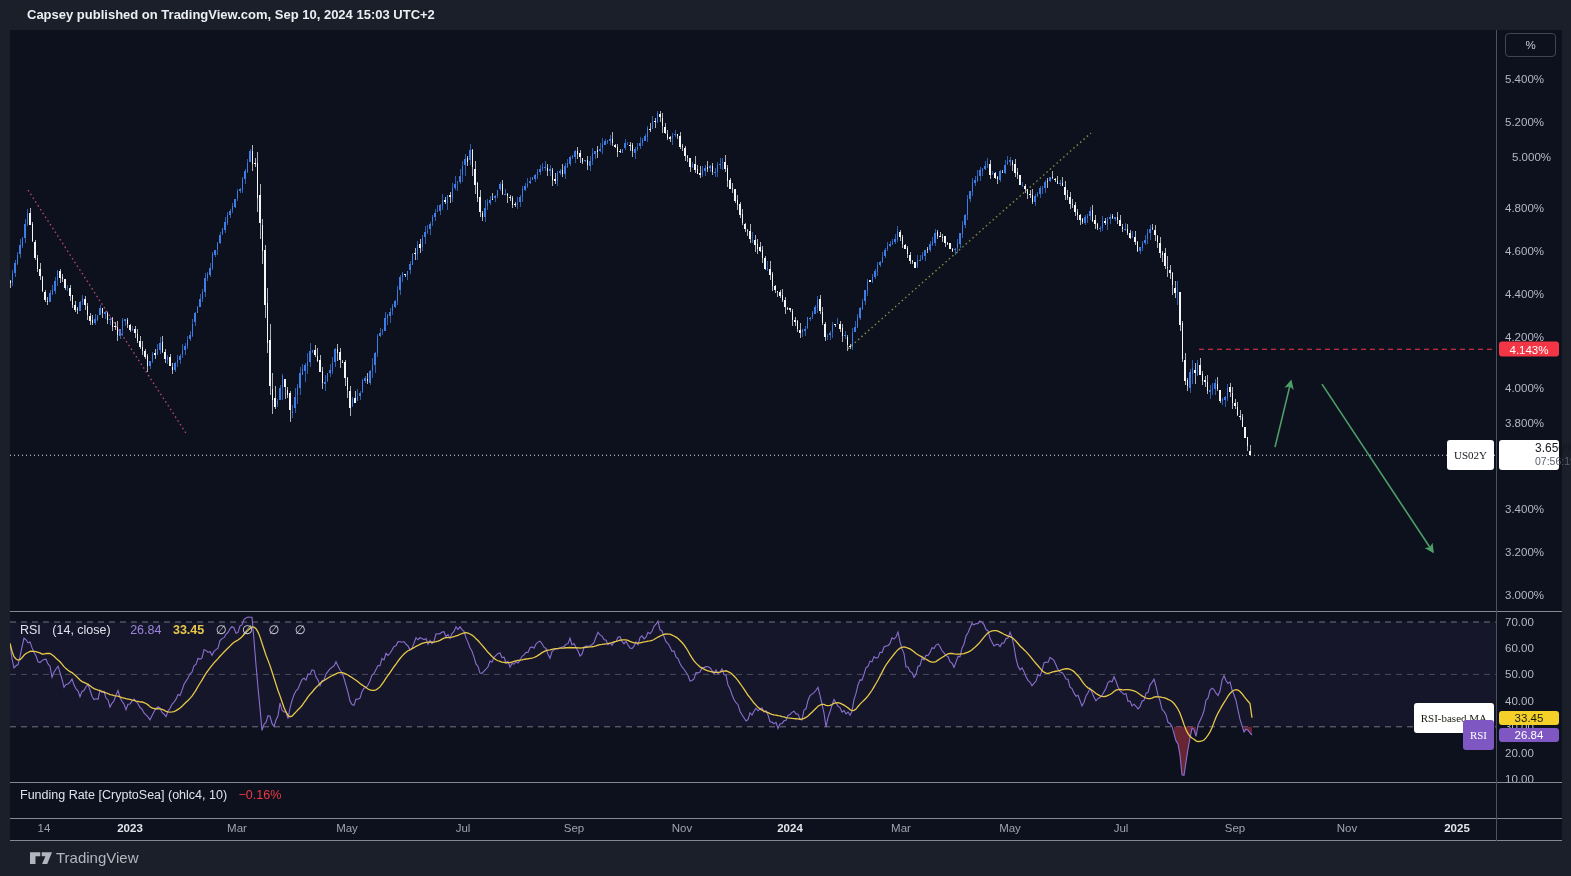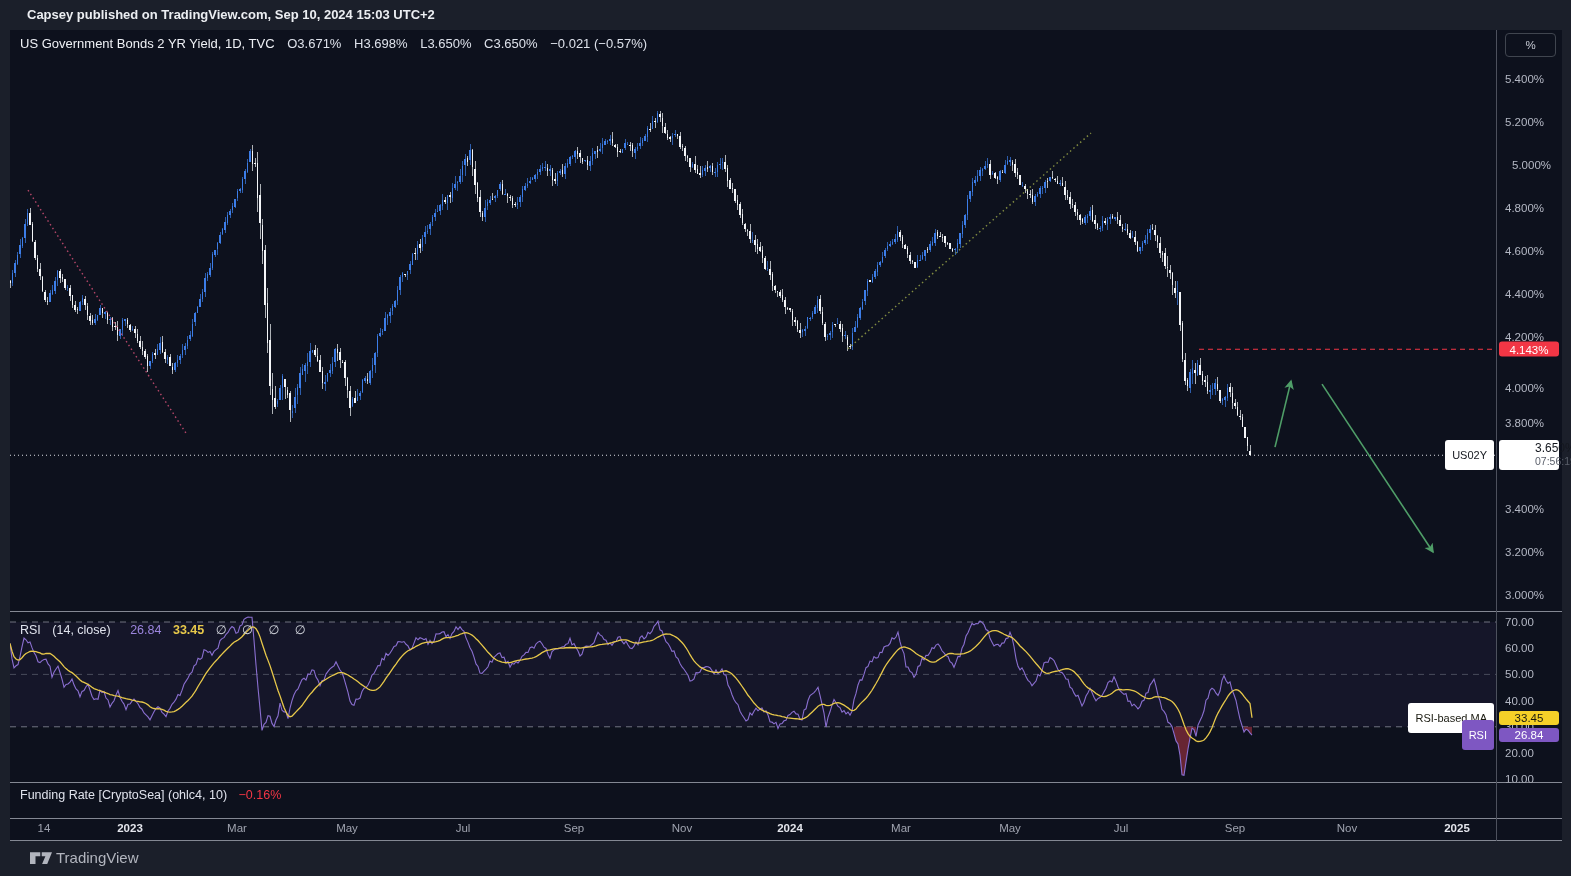--- a/index.html
+++ b/index.html
@@ -23,21 +23,21 @@
   .price-axis{position:absolute;left:1487px;top:0;width:65px;height:811px;z-index:5;}
   .tick{position:absolute;left:8px;font-size:11.5px;color:#b4b8c4;transform:translateY(-50%);}
   .unit-btn{position:absolute;left:8px;top:3px;width:49px;height:22px;border:1px solid #40454f;border-radius:4px;
             color:#c6cad4;font-size:11.5px;text-align:center;line-height:22px;cursor:pointer;}
   .badge{position:absolute;left:2px;right:3px;border-radius:3px;text-align:center;transform:translateY(-50%);z-index:8;}
   .badge.red{background:#f23645;color:#fff;font-size:11.5px;padding:1.5px 0;}
   .badge.white{background:#fff;color:#14171e;font-size:12px;padding:2px 0;line-height:13px;}
   .badge.white .cd{display:block;color:#5a5f6a;font-size:10.5px;}
   .badge.yellow{background:#f5d028;color:#1a1a10;font-size:11.5px;padding:1px 0;}
   .badge.purple{background:#7e57c2;color:#fff;font-size:11.5px;padding:1px 0;}
-  .pill{position:absolute;right:68px;border-radius:3px;font-size:11px;padding:9px 7px;transform:translateY(-50%);z-index:8;white-space:nowrap;}
+  .pill{position:absolute;right:68px;border-radius:3px;font-size:11px;padding:9px 7px;transform:translateY(-50%);z-index:8;white-space:nowrap;font-family:Liberation Serif, serif;}
   .pill.white{background:#fff;color:#14171e;}
   .pill.yellow{background:#ffffff;color:#1a1a10;}
   .pill.purple{background:#7e57c2;color:#fff;}
   .time-axis{position:absolute;left:0;top:788px;width:1552px;height:22px;z-index:5;}
   .ttick{position:absolute;top:4px;transform:translateX(-50%);font-size:11.5px;color:#9fa3af;}
   .ttick.major{color:#e3e5ec;font-weight:bold;}
   .footer{position:absolute;left:0;top:841px;width:1571px;height:35px;}
   .footer .brand{position:absolute;left:56px;top:8px;font-size:15px;font-weight:normal;color:#b2b5be;}
   .footer svg{position:absolute;left:30px;top:9px;}
 </style>
@@ -1062,28 +1062,20 @@
         <rect x="0" y="592" width="1486" height="104.79999999999995" fill="rgba(126,87,194,0.08)"></rect>
         <line x1="0" y1="592" x2="1486" y2="592" stroke="rgba(190,194,205,0.55)" stroke-width="1" stroke-dasharray="6 5"></line>
         <line x1="0" y1="644.4" x2="1486" y2="644.4" stroke="rgba(150,154,165,0.4)" stroke-width="1" stroke-dasharray="6 5"></line>
         <line x1="0" y1="696.8" x2="1486" y2="696.8" stroke="rgba(190,194,205,0.55)" stroke-width="1" stroke-dasharray="6 5"></line>
         <path d="M1164,703.6973388198539L1166,710.9129074564502L1168,713.9684873364829L1170,725.0634550411143L1172,744.7691099150666L1174,745.3638661077097L1176,731.9503684581481L1178,718.8381074826494L1180,708.0726532758549L1182,698.0943790333234L1184,699.5150092567578L1186,706.4042397884466L1186,696.8L1164,696.8Z" fill="#7e2a3a" opacity="0.8"></path>
         <path d="M1234,701.9453299445063L1236,699.1418194995448L1238,700.259901120497L1240,702.9379945158795L1242,705.0792L1242,696.8L1234,696.8Z" fill="#7e2a3a" opacity="0.8"></path>
         <polyline points="0,613.4278186751604 2,628.9385221629478 4,637.9275096834376 6,635.7553385994049 8,634.5894179011782 10,626.6294317291081 12,616.8387622481212 14,608.0302384916357 16,609.7635130672971 18,612.7217493232622 20,611.8839094419453 22,617.6723213270418 24,622.5923615994367 26,625.7426033833561 28,631.7897670821287 30,632.6092597667788 32,630.6304252328665 34,629.4820265559783 36,629.2045208987631 38,633.8785807911232 40,636.1634644220434 42,647.1822924563661 44,642.2381653188753 46,638.9886410558757 48,636.2081592129246 50,642.4942495280776 52,649.167461007452 54,657.2235035161519 56,654.3924907735225 58,653.9989145227181 60,652.0363989027232 62,648.9731510729342 64,654.8038380860575 66,659.0150131247416 68,660.8138587738537 70,666.769754593946 72,661.4211467423775 74,660.4743917930201 76,656.7127467649728 78,654.3236058005392 80,660.0020201839911 82,666.274756643704 84,669.5758961473501 86,668.7165901839536 88,669.2094179116716 90,660.4059578199967 92,662.4699611648731 94,661.4926192468889 96,668.0496486495138 98,669.9226484318041 100,676.9866631332859 102,673.3403493206054 104,670.7159806987308 106,665.0692170637697 108,660.5553321846277 110,667.211422036834 112,671.2969938007853 114,674.1090559840314 116,679.7324170517848 118,674.1942070159838 120,674.0089316240773 122,671.1612569935769 124,668.9974385007731 126,671.4142727859542 128,673.7041641040109 130,677.5196400700025 132,679.1416199316978 134,682.9759996679873 136,684.8770058591999 138,686.8575868746899 140,689.8379525581785 142,685.8509297461286 144,681.7042271086574 146,678.4516510164887 148,676.7795200229734 150,678.0864184893519 152,682.4438246918656 154,684.1452583891601 156,686.6218856157325 158,681.020028601028 160,678.3470823438391 162,674.277427878812 164,672.2085591364093 166,669.1653667326607 168,664.6083014227003 170,665.5322844206542 172,660.423327974841 174,654.2084899462983 176,651.1467677556686 178,648.0475692974478 180,643.8116473630406 182,642.27050860231 184,635.9168678207993 186,634.4095943425968 188,628.2092658134885 190,629.3412159390748 192,627.8321974053383 194,619.6343528345562 196,620.4103909294307 198,622.4316320090256 200,621.4018467825205 202,625.1993471638672 204,621.4370287393294 206,619.675178110592 208,618.1966631801687 210,610.6380736342072 212,608.6079177912436 214,607.6597999210506 216,604.2716702749581 218,602.4038035166785 220,598.7608613767437 222,596.5883961885683 224,597.9454650993944 226,603.3184165371023 228,602.4336721842959 230,595.8873875513721 232,594.9147820935494 234,589.2522094877506 236,587.990579660918 238,586.9745946084431 240,587.3207040893856 242,587.2219103263058 244,610.2568363443364 246,634.9818511314678 248,657.7087573759146 250,678.3608774873614 252,700.3654803627841 254,694.2595259870241 256,692.4819250985769 258,685.6267605112643 260,686.2997258609745 262,693.4230427141873 264,696.5126887181848 266,689.9660341503073 268,685.8626580438564 270,673.1744356025979 272,680.1726686849371 274,681.8260835291557 276,681.8320679846182 278,688.6963297064193 280,678.0334405645094 282,670.6672802715301 284,664.7081784405708 286,660.8461865191161 288,658.8717829833702 290,654.01275216116 292,649.5179207342081 294,648.2562689145803 296,650.0631678318045 298,643.9637231392711 300,644.4564954241775 302,639.8180668959208 304,640.3458327758312 306,647.0876912848875 308,650.0939483327344 310,655.6849039171897 312,650.7305719420127 314,650.1415047593042 316,644.0658750152364 318,641.3254813566953 320,638.8044151058942 322,637.2581930799372 324,635.8607931365668 326,631.7509879222326 328,635.9650417736881 330,640.010580500979 332,642.5710208244473 334,648.2977550402917 336,655.3864597210251 338,662.338039827507 340,671.0174103814587 342,674.5862800801322 344,675.3808038450219 346,669.1891330423318 348,669.2678497191221 350,668.0387152309864 352,661.5391463939548 354,658.1984066346176 356,657.578323756028 358,655.0503235799112 360,650.8779576524347 362,645.1299883572906 364,643.3801634393149 366,639.5387743128389 368,635.595320706211 370,635.7315374815539 372,628.4686510591991 374,629.9072868815437 376,623.3403338725678 378,625.4305627256483 380,623.289800022874 382,619.9919217031747 384,616.3911611114219 386,615.7046842529885 388,611.6341821361706 390,611.6905224390626 392,612.2631342416331 394,611.5475977694467 396,614.2860302266032 398,615.9233652913757 400,620.0415925599001 402,618.4186537023373 404,613.0899160645008 406,607.6992309477665 408,609.7613558869213 410,607.7457603919096 412,608.512565262705 414,609.6990648161061 416,608.6503133302108 418,614.4077370193787 420,610.3994686113484 422,613.6471695973203 424,611.0614757376425 426,603.9390642644204 428,604.040309501972 430,603.6550374039896 432,602.0520384474434 434,601.6007284624762 436,606.7202278387994 438,604.6177826409638 440,608.4096796620786 442,603.5477686811574 444,601.4556460300759 446,596.7596867960655 448,599.6169621288478 450,596.6113591570556 452,599.5447970396616 454,601.3754902458079 456,607.8528869609386 458,612.3645421373434 460,617.7363164080791 462,621.2567686353624 464,627.1802432034798 466,633.8914482775107 468,636.4525507341289 470,643.0988348614834 472,643.4070003118366 474,641.1131691294163 476,639.1245393399261 478,636.7731153882071 480,631.0833813534751 482,632.253448409181 484,627.3069967805557 486,625.3560062628165 488,623.5632422686741 490,622.9621920192465 492,627.6352359714508 494,627.1719014879466 496,632.7897217426338 498,631.4448334071599 500,637.147622902114 502,633.3794330464192 504,634.1532070067972 506,631.7514383606986 508,632.9368915038742 510,630.4260344475769 512,626.302086530745 514,624.853043798834 516,622.3283011745922 518,622.4660939460434 520,617.7870105124674 522,616.9014949887842 524,618.2761992225386 526,613.968356554389 528,612.114478404101 530,611.1540352690369 532,613.7372404633276 534,617.2072796939276 536,618.4590169998631 538,624.2198892296851 540,628.1926379495375 542,621.6081843687668 544,619.8977412413843 546,618.6955920676216 548,618.9685484432578 550,618.0311950370893 552,616.9888983633741 554,616.6226596246213 556,614.2091930236555 558,613.6630307210646 560,608.3300465861261 562,614.9779745092392 564,613.5992533358075 566,617.5827021888308 568,621.0000067373626 570,625.982962505281 572,624.168287772432 574,617.5254536258578 576,616.170356719073 578,616.4078724343851 580,616.0313262836263 582,614.4735665267519 584,612.6529310251289 586,606.9961543359086 588,602.2637268881723 590,604.9134093300179 592,606.0809179051928 594,609.6399384199902 596,610.3067862851397 598,614.5201764056906 600,612.9426194398814 602,615.3094016920961 604,612.2344265028424 606,611.6579902627021 608,607.2452038141042 610,606.6010145988613 612,611.350504748214 614,613.7632710280344 616,611.24201018399 618,614.9389778546243 620,618.0472039326429 622,618.6309240878671 624,616.099351344049 626,611.9680290174373 628,614.8240950593017 630,607.5485964623839 632,605.8524401838594 634,608.8256852746084 636,607.1377156903744 638,602.2393186046817 640,603.6463418843783 642,601.3301293361745 644,596.3433474016562 646,594.0872934727669 648,591.1233275603316 650,599.8446238069944 652,600.9046238175258 654,606.4613059194908 656,611.6724169614539 658,613.5382912430576 660,616.960020220194 662,621.3698799926788 664,620.9442619304173 666,626.8942570712678 668,628.4833158219308 670,633.4626280845739 672,636.9824001934752 674,639.2222794331685 676,642.2143371387497 678,645.3232951928787 680,651.1003559968434 682,650.5364739250615 684,648.9902434925921 686,642.6196236641705 688,642.9137016331405 690,641.9808682441525 692,637.6625578687973 694,637.6000287315622 696,636.6449858593717 698,636.7625477471576 700,637.7028172249161 702,640.6217768062726 704,643.8483020045758 706,639.9779316265508 708,643.6512687083297 710,641.9096870355942 712,638.8935066629797 714,644.5903610649891 716,645.2233225888722 718,655.0160220459439 720,658.6949018757604 722,664.7922797506415 724,669.4717363258115 726,672.7154925243444 728,674.6862220525369 730,681.2721546719633 732,684.7815506444238 734,687.8168050306812 736,691.0458245216496 738,689.5640877784975 740,682.8487230536751 742,685.1122148740552 744,681.2213046576604 746,678.2162410076112 748,680.7960988068282 750,678.9683602096849 752,677.9875560290963 754,681.912923471231 756,680.7258215433396 758,684.9354348110072 760,691.6698236638047 762,692.1015746575408 764,693.905724368494 766,692.4037156592757 768,698.3933826949448 770,694.0607360272035 772,693.4774709011838 774,690.8023825430125 776,690.1813914604634 778,685.3873099033498 780,684.5954761453345 782,682.3615312060527 784,681.2405598124676 786,683.916419536233 788,684.1453138562329 790,689.2948653730639 792,690.0740664048233 794,680.0143549509719 796,678.8163005027473 798,670.4976882953756 800,665.6553997522592 802,664.1461390249766 804,662.7175789621733 806,660.254690390151 808,657.286501553595 810,665.4872174822614 812,674.0800621832274 814,683.0118076810949 816,697.0286732549779 818,687.290338793885 820,681.7843761071041 822,675.1373668899909 824,669.4719162869602 826,672.8312582513839 828,676.3444517748244 830,677.514698641859 832,682.0672601298392 834,680.5281230248213 836,683.8302852380612 838,682.0641462050788 840,685.1613634543568 842,681.289100744322 844,669.7068389582187 846,663.4478428794368 848,654.9565231133699 850,649.8479794680178 852,650.0523607993797 854,644.3818370817937 856,637.715627155047 858,636.4335917783417 860,631.0885163544267 862,631.8270773437918 864,626.6354366816058 866,628.155151740633 868,627.6146215451695 870,622.303784475591 872,622.5434625912756 874,617.0128661589846 876,616.0033849307448 878,615.6536411929317 880,613.3802504440434 882,607.8389634646214 884,609.0754343585223 886,607.0268305089251 888,602.1044658311233 890,611.6883879403472 892,618.9058254160061 894,623.534677782204 896,636.9707721401304 898,637.0372043518909 900,641.3644167368822 902,642.5960057168045 904,647.4112056356296 906,644.269994971212 908,636.4489077788443 910,635.5513828474507 912,628.3115955575146 914,629.9566604792849 916,625.301515054468 918,625.4354913268573 920,622.5912033184059 922,617.731129921753 924,618.5329964165687 926,615.069633848384 928,613.8801306948401 930,616.54210660702 932,620.7780570321157 934,622.8879926989898 936,625.6544530708268 938,626.4681793480702 940,631.6322674471065 942,633.190017583292 944,637.3005506900437 946,632.1673559927754 948,626.4427001712285 950,626.5781227014623 952,618.1816643598303 954,614.2362729632669 956,606.030239291314 958,602.7089653068632 960,597.887076900579 962,593.4458909436837 964,594.9049155765659 966,593.5795597229675 968,593.740264713455 970,590.991038835045 972,592.3798204985783 974,594.5334071218408 976,599.5463959309012 978,600.708454368271 980,608.3732642416022 982,612.1703884190731 984,615.9223170774542 986,614.6014120227322 988,614.3200027255938 990,616.5756459373497 992,613.1020405788682 994,613.0028849965148 996,608.5940576014407 998,608.0987565442845 1000,602.3911016243361 1002,607.3634845460579 1004,616.5036400399655 1006,628.5580832610913 1008,636.3263898635172 1010,639.8441582568028 1012,637.8357094744518 1014,641.6285528074875 1016,646.8639645353406 1018,650.3910020611919 1020,652.0514850582219 1022,655.6927331736572 1024,653.4303973951414 1026,651.0844581696391 1028,644.5599567347504 1030,645.9524213374518 1032,640.7776208078042 1034,632.9839549806751 1036,631.9882741777226 1038,632.4720912903175 1040,627.4573855660185 1042,628.7082915378548 1044,630.5563890103288 1046,635.0309463800788 1048,639.6742916727885 1050,642.1273780800142 1052,642.6037024440616 1054,644.9486522451081 1056,648.9433157297746 1058,649.2882503514886 1060,657.2087868187949 1062,658.6030266230591 1064,663.1177152679562 1066,666.2287883198001 1068,665.2135897734538 1070,670.666089289397 1072,676.0262008441985 1074,672.2436059868112 1076,666.0129851801358 1078,662.7963508229889 1080,658.3798039089851 1082,662.4967153938525 1084,667.2526123383194 1086,670.7620803551674 1088,668.4328461987413 1090,667.6169316779077 1092,665.7311038089618 1094,661.8640381331668 1096,658.2099727064036 1098,652.5975598517805 1100,650.8185894980803 1102,651.9985042033494 1104,646.6959617584869 1106,651.1721769646183 1108,656.9960998028778 1110,660.6645942615829 1112,662.6667643815205 1114,664.4690242561624 1116,663.5377714467012 1118,671.2831366459354 1120,670.997168513108 1122,675.8708379869126 1124,674.1786977764741 1126,676.2818369981348 1128,678.8224524096325 1130,676.5980877019502 1132,671.1846775055118 1134,670.3050887180381 1136,663.1111643650346 1138,662.4622676028683 1140,655.0781874011867 1142,652.332111329671 1144,649.1471503376998 1146,656.3400712090321 1148,665.4315997055955 1150,670.7809780311585 1152,679.3056813484282 1154,681.3819282836877 1156,684.7117824385501 1158,692.297894502163 1160,693.5064554790296 1162,696.5992988798134 1164,703.6973388198539 1166,710.9129074564502 1168,713.9684873364829 1170,725.0634550411143 1172,744.7691099150666 1174,745.3638661077097 1176,731.9503684581481 1178,718.8381074826494 1180,708.0726532758549 1182,698.0943790333234 1184,699.5150092567578 1186,706.4042397884466 1188,695.1368474877626 1190,690.6601371685006 1192,686.4172983399443 1194,680.7729420566634 1196,670.2004330931791 1198,668.2170732607394 1200,660.3590434410759 1202,658.2024356560335 1204,659.6420030674338 1206,663.1480102583878 1208,665.4611541821287 1210,661.0726906246642 1212,650.3183403956493 1214,645.737559398748 1216,650.573557334356 1218,653.3879797779769 1220,651.8516598931178 1222,659.8050731901303 1224,664.7838331020587 1226,670.4949546420797 1228,680.0999247472299 1230,689.2036671522247 1232,695.6070413608886 1234,701.9453299445063 1236,699.1418194995448 1238,700.259901120497 1240,702.9379945158795 1242,705.0792" fill="none" stroke="#8a6fd0" stroke-width="1.1"></polyline>
         <polyline points="0,613.4278186751604 2,621.1831704190541 4,626.7646168405153 6,629.0122972802377 8,630.1277214044258 10,629.5446731252061 12,627.7295429999083 14,625.2671299363742 16,623.5445058398101 18,622.4622301881553 20,621.5005646657726 22,621.181544387545 24,621.2900687884597 26,621.6081069738095 28,622.2868843143641 30,622.93203278014 32,624.0071956899967 34,624.0411647145611 36,623.4959779155189 38,623.3786805525014 40,623.4770584600553 42,624.761612255509 44,626.3490749474311 46,628.2839751076962 48,629.9367654917978 50,631.7975467545988 52,634.127768727443 54,636.5997176142623 56,638.5872256876428 58,640.3532451338529 60,641.61865962264 62,642.6414028292747 64,644.1522411325992 66,645.9980527931468 68,647.9736364103401 70,650.0293347730164 72,651.6079399180373 74,652.4386961265782 76,653.3433574669593 78,654.3017927635008 80,655.7889090741925 82,657.2751907689191 84,658.5507179651627 86,659.2690358819003 88,660.1950938280346 90,660.5955340341145 92,661.247631675499 94,662.0300984363711 96,662.8579615965871 98,663.5396888032785 100,664.550489075743 102,664.9611512461593 104,665.5420783684314 106,665.8292549478532 108,666.0694165365816 110,666.87490505135 112,667.5808409023997 114,668.0704846111702 116,668.7052671676973 118,669.0476182196992 120,669.3475878267245 122,670.0197940250733 124,670.4277613585671 126,671.0478647047586 128,671.4012719206647 130,671.8760838980521 132,672.0107686979529 134,672.6129968446643 136,673.4980609171936 138,674.8598340303761 140,676.6899978037229 142,677.8549670355538 144,678.5054191172959 146,678.7768313068244 148,678.5922752425238 150,678.8355384596093 152,679.3627192763461 154,680.17421936357 156,681.275747308255 158,681.876107046697 160,682.1662894366863 162,681.9636511747369 164,681.5303348750314 166,680.6671703165734 168,679.4003762892922 170,678.067544885915 172,676.2291308494564 174,674.251478361967 176,672.3416371524052 178,670.4413820449652 180,668.3808900037194 182,666.1423956357793 184,663.2344608313376 186,660.1259818284274 188,656.4751930907871 190,653.2452672994151 192,650.0880869907588 194,646.6728948004928 196,643.4355092875567 198,640.5146508673295 200,637.8142474523182 202,635.293438873769 204,632.8567951715496 206,630.6984631818179 208,628.6390816458492 210,626.3009881668966 212,624.1007550686593 214,621.9375857760806 216,619.9597609294655 218,617.9593990028457 220,616.1188737255491 222,614.0718224911425 224,612.203901722021 226,611.1841557034301 228,610.0606107818592 230,608.4015955032559 232,606.7461539601951 234,604.4994578554379 236,602.4090547880371 238,600.3652683191527 240,598.4355208759788 242,596.972010669235 244,597.0750680788033 246,598.7826962794543 248,602.1225142232641 250,606.8698313464319 252,613.2201200330594 254,619.3245656454628 256,625.2330943954117 258,630.3773658937969 260,635.6189942485893 262,641.7149726962652 264,648.0648418603049 266,654.3594559017148 268,660.4764608006484 270,665.8639508627831 272,671.667198650005 274,677.5799594751832 276,682.0534114527007 278,685.4105663636352 280,686.6808590629224 282,686.2000092369329 284,683.9714278667947 286,681.8830941500504 288,679.78246026785 290,677.8065847459684 292,675.5077219255455 294,672.6847985630701 296,669.7817035076714 298,666.9065590694815 300,664.3186739057517 302,662.2339008615843 304,659.7447236172652 306,657.5735741019985 308,655.5899416237557 310,653.5267275119288 312,651.8202982230229 314,650.5374372535088 316,649.2472932894253 318,648.0272492167741 320,646.7730387244318 322,645.7258787818554 324,644.8723083070028 326,643.840728244981 328,642.9595953663487 330,642.7125239514555 332,642.5946817889724 334,643.1246622979955 336,644.0647014820702 338,645.0178482659838 340,646.3255646440291 342,647.506900654213 344,649.0475401481511 346,650.2380169158404 348,651.8131403348332 350,653.4827174519764 352,654.9036381574801 354,656.2124015046477 356,657.569747168364 358,659.0259556469689 360,659.9580128893906 362,660.27797588041 364,660.3285472938393 366,659.7811109983735 368,658.5441648099476 370,656.8812584133256 372,654.2219609556843 374,651.4295238807725 376,648.1769945074941 378,645.4420838627015 380,642.5684557566859 382,639.5655311611977 384,636.7437820810394 386,634.0879244321876 388,631.2164155809464 390,628.5064280096435 392,626.0930015464684 394,623.9941021347281 396,622.1757188089337 398,620.6997557450921 400,619.7276477359477 402,618.6455924997467 404,617.684421562578 406,616.2964180667169 408,615.447731942614 410,614.3424317967554 412,613.4188546242449 414,612.7755510688031 416,612.2917480824774 418,612.2106888803768 420,612.1335192850754 422,612.2558097324664 424,612.180706075967 426,611.7051727319028 428,611.0648151866135 430,610.2980446936518 432,609.1736975616233 434,608.122577234132 436,607.7244717200257 438,607.5318812008504 440,607.4474014367978 442,607.1850269548759 444,606.7439695028364 446,605.935258376584 448,605.3706739264987 450,604.2584003101035 452,603.5799833368732 454,602.8130033774037 456,602.6124665788597 458,603.1390589459173 460,603.9950593775491 462,605.0951675795098 464,606.665680376762 466,608.6838503652017 468,610.5421205461598 470,612.9471863099423 472,615.1345188505521 474,617.4823563785684 476,619.8366622104339 478,622.3375014974429 480,624.3041526989821 482,626.5317832772399 484,628.2669207610458 486,629.7657030121088 488,630.7476002188423 490,631.4099533364612 492,632.028635809172 494,632.3983316124585 496,632.7489240211556 498,632.5960105917586 500,632.6394526022577 502,632.0319899888162 504,631.4536279072513 506,630.8685197342064 508,630.4817917444532 510,630.0850991856637 512,629.7862682592431 514,629.3237429710964 516,629.0125744957237 518,628.8319549759254 520,628.4709404911624 522,628.0921469267586 524,627.5072071299516 526,626.6819855716042 528,625.3897828629459 530,624.1216079793132 532,622.6584590768891 534,621.6476994923584 536,620.666812616925 538,620.1960907962367 540,619.8995749490906 542,619.348459319165 544,618.9481877385799 546,618.5633470053791 548,618.3533624596707 550,618.0761812778611 552,618.0262992685427 554,618.0088720582826 556,617.7546841708524 558,617.7356013062696 560,617.4990743176462 562,617.7380705201589 564,617.7294463246889 566,617.7529102306203 568,617.911722089214 570,618.0219141689388 572,617.7703922828697 574,617.5152216114378 576,617.2822600787933 578,617.1392776017161 580,616.9557012167392 582,616.733349434843 584,616.4623514762028 586,615.8606948956582 588,615.1141032621905 590,614.56725192525 592,614.4266813826918 594,614.0930541271136 596,613.8872749364469 598,613.6958670750007 600,613.1922803689081 602,612.5251828180841 604,611.7793164887347 606,611.4126000285374 608,610.8547779719769 610,610.2418493572567 612,609.9492980112934 614,609.9049045426236 616,609.8167219900524 618,610.3131484599721 620,611.2996157752516 622,612.1569604476172 624,612.7831125375457 626,612.928618199886 628,613.2109499982712 630,612.7752262518145 632,612.3320900483131 634,611.9268577722202 636,611.6083133464409 638,611.0196463678146 640,610.7947174972068 642,610.4652871682888 644,609.527339834129 646,608.2975912369247 648,607.0401735729461 650,606.0967764449692 652,605.0253651877745 654,604.2647640522508 656,603.9880806533387 658,604.08622204244 660,604.2197173649957 662,605.0835475856392 664,606.0267864447991 666,607.1560721820903 668,608.4901721903126 670,610.4416290328058 672,612.5251326771244 674,614.8933920581865 676,617.7603289167548 678,620.9625790242618 680,624.7111433015438 682,627.879383933923 684,630.8847351636147 686,633.1446300226571 688,635.0972103146376 690,636.874871377206 692,638.1687799802437 694,639.1831642764239 696,640.1644595219835 698,640.7812276892266 700,641.3574465269132 702,641.8048933220193 704,642.2340121852131 706,642.2812404472995 708,642.3710486703983 710,642.1576981605681 712,641.3947700772015 714,641.023138023447 716,640.7877054669646 718,641.5624803658254 720,642.5488053809892 722,643.9745186001446 724,645.9625922537081 726,648.157308740757 728,650.5348860028298 730,653.3167364356301 732,656.2591572743494 734,659.2088465383749 736,662.158691695692 738,665.2578264551887 740,667.7076673517728 742,670.4078253416766 744,673.0533127163442 746,675.154930212758 748,677.3782287263803 750,678.8752498616141 752,680.0810407461976 754,681.1510809787344 756,681.8544613048299 758,682.6182076977464 760,683.6796827984506 762,684.3565215475492 764,684.9267824053036 766,685.2134643195907 768,685.6726867054217 770,685.9537272209658 772,686.618023961435 774,686.9736594407449 776,687.5336648659201 778,687.9818566719038 780,688.2193177555604 782,688.4313909428333 784,688.634703679294 786,688.7599221833567 788,688.9736404529126 790,689.2461048630411 792,689.1463700343547 794,688.3909188026942 796,687.4478298110851 798,686.0787031008413 800,684.0325791669234 802,682.1629168542843 804,680.2404236080961 806,678.3311928485423 808,676.275262229363 810,675.0315064530449 812,674.3742930804133 814,674.4149353601034 816,675.4016924502603 818,675.6125624038635 820,675.465003794543 822,674.5801601393509 824,673.2925257569846 826,672.8435822132602 828,672.6890916677651 830,673.1276548144203 832,674.153396088019 834,675.1772700880093 836,676.4968142302523 838,677.8599052186853 840,679.6020840874829 842,680.5897017913617 844,680.3163753397986 846,679.093627539695 848,676.4641181558445 850,674.1239706979778 852,672.140719741245 854,670.2184991282327 856,668.2337310574882 858,665.958876902923 860,663.1303809391482 862,660.2749046080189 864,656.8104156425044 866,653.5371049372426 868,650.0236259564368 870,646.2886033483438 872,642.3749845444013 874,638.3577198828177 876,635.0012540061006 878,632.014116400694 880,629.4155993588611 882,626.7900358586488 884,624.2289779560953 886,621.894290045291 888,619.6685924625457 890,618.122017222671 892,617.3605990390198 894,616.8423240664206 896,617.4882825325783 898,618.043410820782 900,618.902773020264 902,620.1710368478399 904,621.725270788112 906,623.4288413388762 908,624.7066865168824 910,625.9502953702898 912,626.8835044398818 914,628.2658605032982 916,629.2799905467948 918,630.4305318479156 920,631.7109529408708 922,632.0886243147087 924,632.0653225022438 926,631.53625725638 928,630.0930921660495 930,628.812148556995 932,627.5255010754471 934,626.2937502618337 936,624.9339532265335 938,623.8213397500871 940,623.5202997293535 942,623.3727144003436 944,623.9345240961267 946,624.0726925657199 948,624.1440166355173 950,624.2154310964302 952,623.9398349115191 954,623.7214063516138 956,622.9399840312853 958,622.1674422474404 960,621.167876385299 962,619.7243629063405 964,618.1072915653687 966,616.2755145043673 968,614.2808777320315 970,612.0635564499675 972,609.6102785156844 974,607.1942403618438 976,604.8346056893973 978,602.8684243378658 980,601.7390845922641 982,600.8386011996148 984,600.6973919944663 986,600.7202131856828 988,601.2383234003254 990,602.1049909397308 992,603.0559261696238 994,604.2782382979258 996,605.1338096744804 998,606.0412594758128 1000,606.5819367827429 1002,607.6052146396811 1004,609.1129533610178 1006,611.239495619721 1008,613.5382452405095 1010,615.9842267335428 1012,617.8256295605959 1014,619.6667648348717 1016,621.6006178009897 1018,623.8374671783934 1020,626.1956848241826 1022,628.6405027764519 1024,631.1610250774689 1026,633.5411234007893 1028,635.7889920966211 1030,638.154846146194 1032,640.5540035951608 1034,642.1552829973243 1036,643.1230726309342 1038,643.3676981327608 1040,642.8133853641672 1042,642.1173936942329 1044,641.6624361652252 1046,641.2500857635122 1048,640.8007312096026 1050,640.284254710779 1052,639.6937682973941 1054,639.0222632393597 1056,638.7418206352743 1058,638.6295576466399 1060,639.4201095268927 1062,640.2107723572431 1064,641.6070282610026 1066,643.684830344698 1068,645.7614125694312 1070,648.1485374443736 1072,651.1840883992598 1074,653.9050455523196 1076,656.1210828129325 1078,657.8564205906144 1080,659.0255151053767 1082,660.2985986874917 1084,661.8391555558827 1086,663.4524948127614 1088,664.6705904670719 1090,665.816133049973 1092,666.3487778618585 1094,666.5525910812402 1096,666.2458571711431 1098,665.393905391892 1100,664.4942178746811 1102,663.3274938068031 1104,661.4943538639462 1106,660.1773895500592 1108,659.6138342139805 1110,659.4805994288926 1112,659.7485344584261 1114,659.8718037623204 1116,659.6396262065942 1118,659.6721922247673 1120,659.8324623694152 1122,660.348331513728 1124,660.8763061366975 1126,661.777418565758 1128,663.0656985472099 1130,664.5657315378454 1132,665.83861203831 1134,666.982773570478 1136,668.0087237333872 1138,668.7143543982778 1140,668.5944848731722 1142,668.0737046899276 1144,667.2287288121888 1146,666.7206692467432 1148,666.8390335129241 1150,666.8076485995006 1152,667.326930651708 1154,667.6713737952565 1156,668.3296915866363 1158,669.330695180638 1160,670.2484453724753 1162,671.4985210710918 1164,673.5305624032382 1166,676.0685510743889 1168,679.2471337601045 1170,683.1597079749948 1172,688.7653906321123 1174,694.5798753057397 1176,699.7550764382677 1178,703.6612037053687 1180,706.32626955351 1182,708.0333571161453 1184,709.2964401104159 1186,710.8603345794634 1188,711.5119011450391 1190,711.4095413116852 1192,710.9664689904924 1194,709.9773216890455 1196,707.8837650811283 1198,705.2152754438964 1200,701.8646852004335 1202,697.6858714888659 1204,692.3654273108889 1206,687.2269363203063 1208,683.0713604280551 1210,679.461021874431 1212,675.8513773194181 1214,672.5790760922572 1216,669.520235347107 1218,666.2067190964527 1220,663.5013948717874 1222,661.5729533731393 1224,660.2208617957714 1226,659.5784875823599 1228,660.1972058107381 1230,661.508867928956 1232,663.7118677989442 1234,666.4457986919738 1236,668.9145372189807 1238,671.2340303978626 1240,673.576332918722 1242,687.761" fill="none" stroke="#e7c84a" stroke-width="1.3"></polyline>
       </svg>
 
-    <div class="main-header">
-      <span class="ttl">US Government Bonds 2 YR Yield, 1D, TVC</span>
-      <span>O3.671%</span>
-      <span>H3.698%</span>
-      <span>L3.650%</span>
-      <span>C3.650%</span>
-      <span>−0.021 (−0.57%)</span>
-    </div>
 
     <div class="sub-header" style="top:592px;">
       <span><span>RSI</span> <span>(14, close)</span></span>
       <span class="rsi-val">26.84</span>
       <span class="ma-val">33.45</span>
       <span class="empties">∅ ∅ ∅ ∅</span>
     </div>
 
     <div class="sub-header" style="top:758px;">
       <span>Funding Rate [CryptoSea] (ohlc4, 10)</span>
@@ -1100,21 +1092,21 @@
       <div class="unit-btn">%</div>
       <div class="badge red" id="alert-badge" style="top: 319.255px;"><span>4.143%</span></div>
       <div class="badge white" id="last-badge" style="top: 425.25px; padding-left: 36px;">
         <span>3.650%</span>
         <span class="cd">07:56:19</span>
       </div>
       <div class="badge yellow" id="ma-badge" style="top: 687.761px;"><span>33.45</span></div>
       <div class="badge purple" id="rsi-badge" style="top: 705.079px;"><span>26.84</span></div>
     <div class="tick" style="top: 49px;">5.400%</div>
         <div class="tick" style="top: 92px;">5.200%</div>
-        <div class="tick" style="top: 135px; padding-left: 7px;">5.000%</div>
+        <div class="tick" style="top: 127px; padding-left: 7px;">5.000%</div>
         <div class="tick" style="top: 178px;">4.800%</div>
         <div class="tick" style="top: 221px;">4.600%</div>
         <div class="tick" style="top: 264px;">4.400%</div>
         <div class="tick" style="top: 307px;">4.200%</div>
         <div class="tick" style="top: 358px;">4.000%</div>
         <div class="tick" style="top: 393px;">3.800%</div>
         <div class="tick" style="top: 436px;">3.600%</div>
         <div class="tick" style="top: 479px;">3.400%</div>
         <div class="tick" style="top: 522px;">3.200%</div>
         <div class="tick" style="top: 565px;">3.000%</div>

